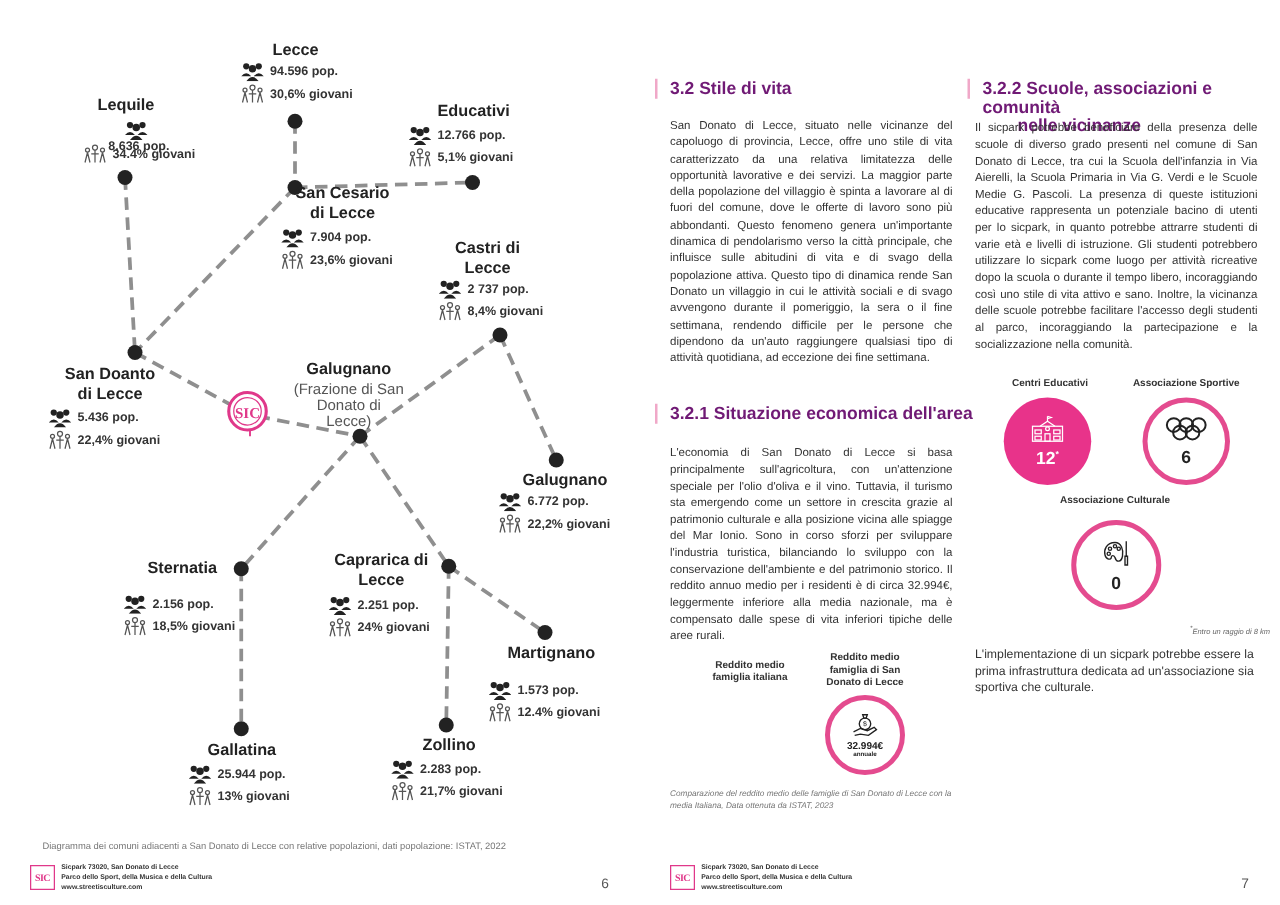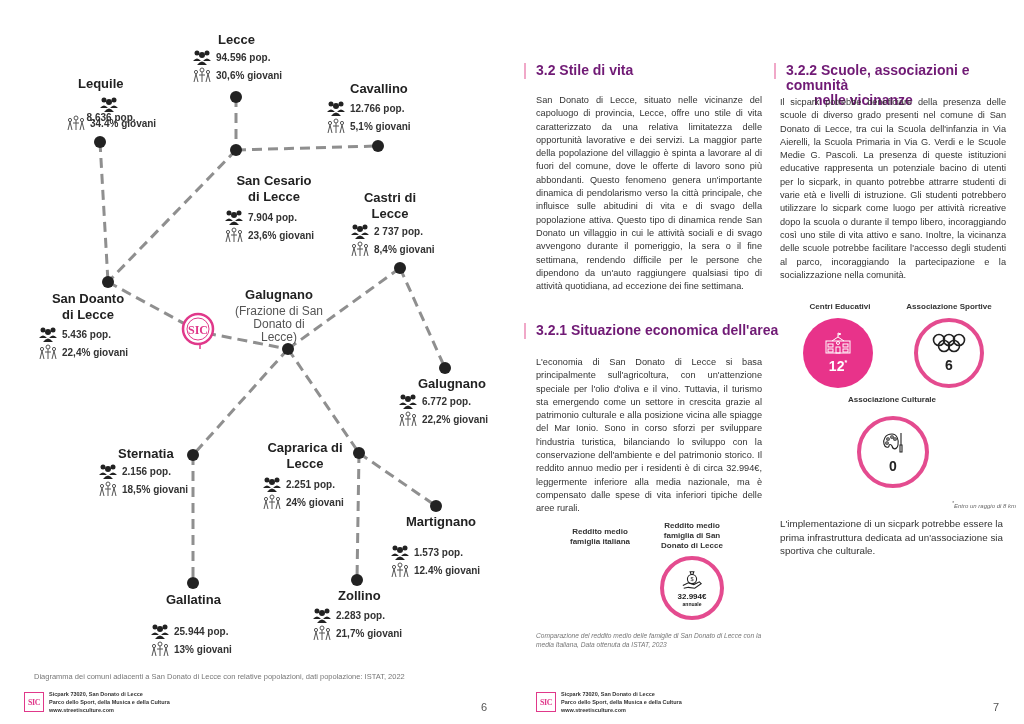--- a/index.html
+++ b/index.html
@@ -129,21 +129,21 @@
               <circle cx="4" cy="5" r="1.6"></circle>
               <circle cx="16" cy="5" r="1.6"></circle>
               <path d="M10 5 V15 M7 8 L13 8 M4 7 L2 15 M4 7 L6 15 M16 7 L14 15 M16 7 L18 15"></path>
             </g>
           </svg></span>
       <span>34.4% giovani</span>
     </div>
   </div>
 
   <div class="town" style="left:326px; top:81px;">
-    <div class="town-name" style="text-align:left; margin-left:24px;">Cavallino</div>
+    <div class="town-name" style="text-align:left; margin-left:24px;">Educativi</div>
     <div class="stat" style="margin-top:2px;">
       <span class="ico"><svg viewBox="0 0 20 16">
             <circle cx="5" cy="4" r="2.5" fill="#222"></circle>
             <circle cx="15" cy="4" r="2.5" fill="#222"></circle>
             <circle cx="10" cy="6" r="3" fill="#222"></circle>
             <path d="M1 12 Q5 7 9 12Z M11 12 Q15 7 19 12Z M5 16 Q10 9 15 16Z" fill="#222"></path>
           </svg></span>
       <span>12.766 pop.</span>
     </div>
     <div class="stat">
@@ -152,21 +152,21 @@
               <circle cx="10" cy="3" r="2"></circle>
               <circle cx="4" cy="5" r="1.6"></circle>
               <circle cx="16" cy="5" r="1.6"></circle>
               <path d="M10 5 V15 M7 8 L13 8 M4 7 L2 15 M4 7 L6 15 M16 7 L14 15 M16 7 L18 15"></path>
             </g>
           </svg></span>
       <span>5,1% giovani</span>
     </div>
   </div>
 
-  <div class="town" style="left:224px; top:173px;">
+  <div class="town" style="left:224px; top:146px;">
     <div class="town-name" style="width:100px;">
       <div>San Cesario</div>
       <div>di Lecce</div>
     </div>
     <div class="stat" style="margin-top:3px;">
       <span class="ico"><svg viewBox="0 0 20 16">
             <circle cx="5" cy="4" r="2.5" fill="#222"></circle>
             <circle cx="15" cy="4" r="2.5" fill="#222"></circle>
             <circle cx="10" cy="6" r="3" fill="#222"></circle>
             <path d="M1 12 Q5 7 9 12Z M11 12 Q15 7 19 12Z M5 16 Q10 9 15 16Z" fill="#222"></path>
@@ -267,21 +267,21 @@
               <circle cx="16" cy="5" r="1.6"></circle>
               <path d="M10 5 V15 M7 8 L13 8 M4 7 L2 15 M4 7 L6 15 M16 7 L14 15 M16 7 L18 15"></path>
             </g>
           </svg></span>
       <span>22,2% giovani</span>
     </div>
   </div>
 
   <div class="town" style="left:98px; top:446px;">
     <div class="town-name" style="text-align:left; margin-left:20px;">Sternatia</div>
-    <div class="stat" style="margin-top:0;">
+    <div class="stat" style="margin-top:12px;">
       <span class="ico"><svg viewBox="0 0 20 16">
             <circle cx="5" cy="4" r="2.5" fill="#222"></circle>
             <circle cx="15" cy="4" r="2.5" fill="#222"></circle>
             <circle cx="10" cy="6" r="3" fill="#222"></circle>
             <path d="M1 12 Q5 7 9 12Z M11 12 Q15 7 19 12Z M5 16 Q10 9 15 16Z" fill="#222"></path>
           </svg></span>
       <span>2.156 pop.</span>
     </div>
     <div class="stat">
       <span class="ico"><svg viewBox="0 0 20 16">
@@ -342,21 +342,21 @@
               <circle cx="16" cy="5" r="1.6"></circle>
               <path d="M10 5 V15 M7 8 L13 8 M4 7 L2 15 M4 7 L6 15 M16 7 L14 15 M16 7 L18 15"></path>
             </g>
           </svg></span>
       <span>12.4% giovani</span>
     </div>
   </div>
 
   <div class="town" style="left:150px; top:592px;">
     <div class="town-name" style="text-align:left; margin-left:16px;">Gallatina</div>
-    <div class="stat" style="margin-top:14px;">
+    <div class="stat" style="margin-top:2px;">
       <span class="ico"><svg viewBox="0 0 20 16">
             <circle cx="5" cy="4" r="2.5" fill="#222"></circle>
             <circle cx="15" cy="4" r="2.5" fill="#222"></circle>
             <circle cx="10" cy="6" r="3" fill="#222"></circle>
             <path d="M1 12 Q5 7 9 12Z M11 12 Q15 7 19 12Z M5 16 Q10 9 15 16Z" fill="#222"></path>
           </svg></span>
       <span>25.944 pop.</span>
     </div>
     <div class="stat">
       <span class="ico"><svg viewBox="0 0 20 16">

